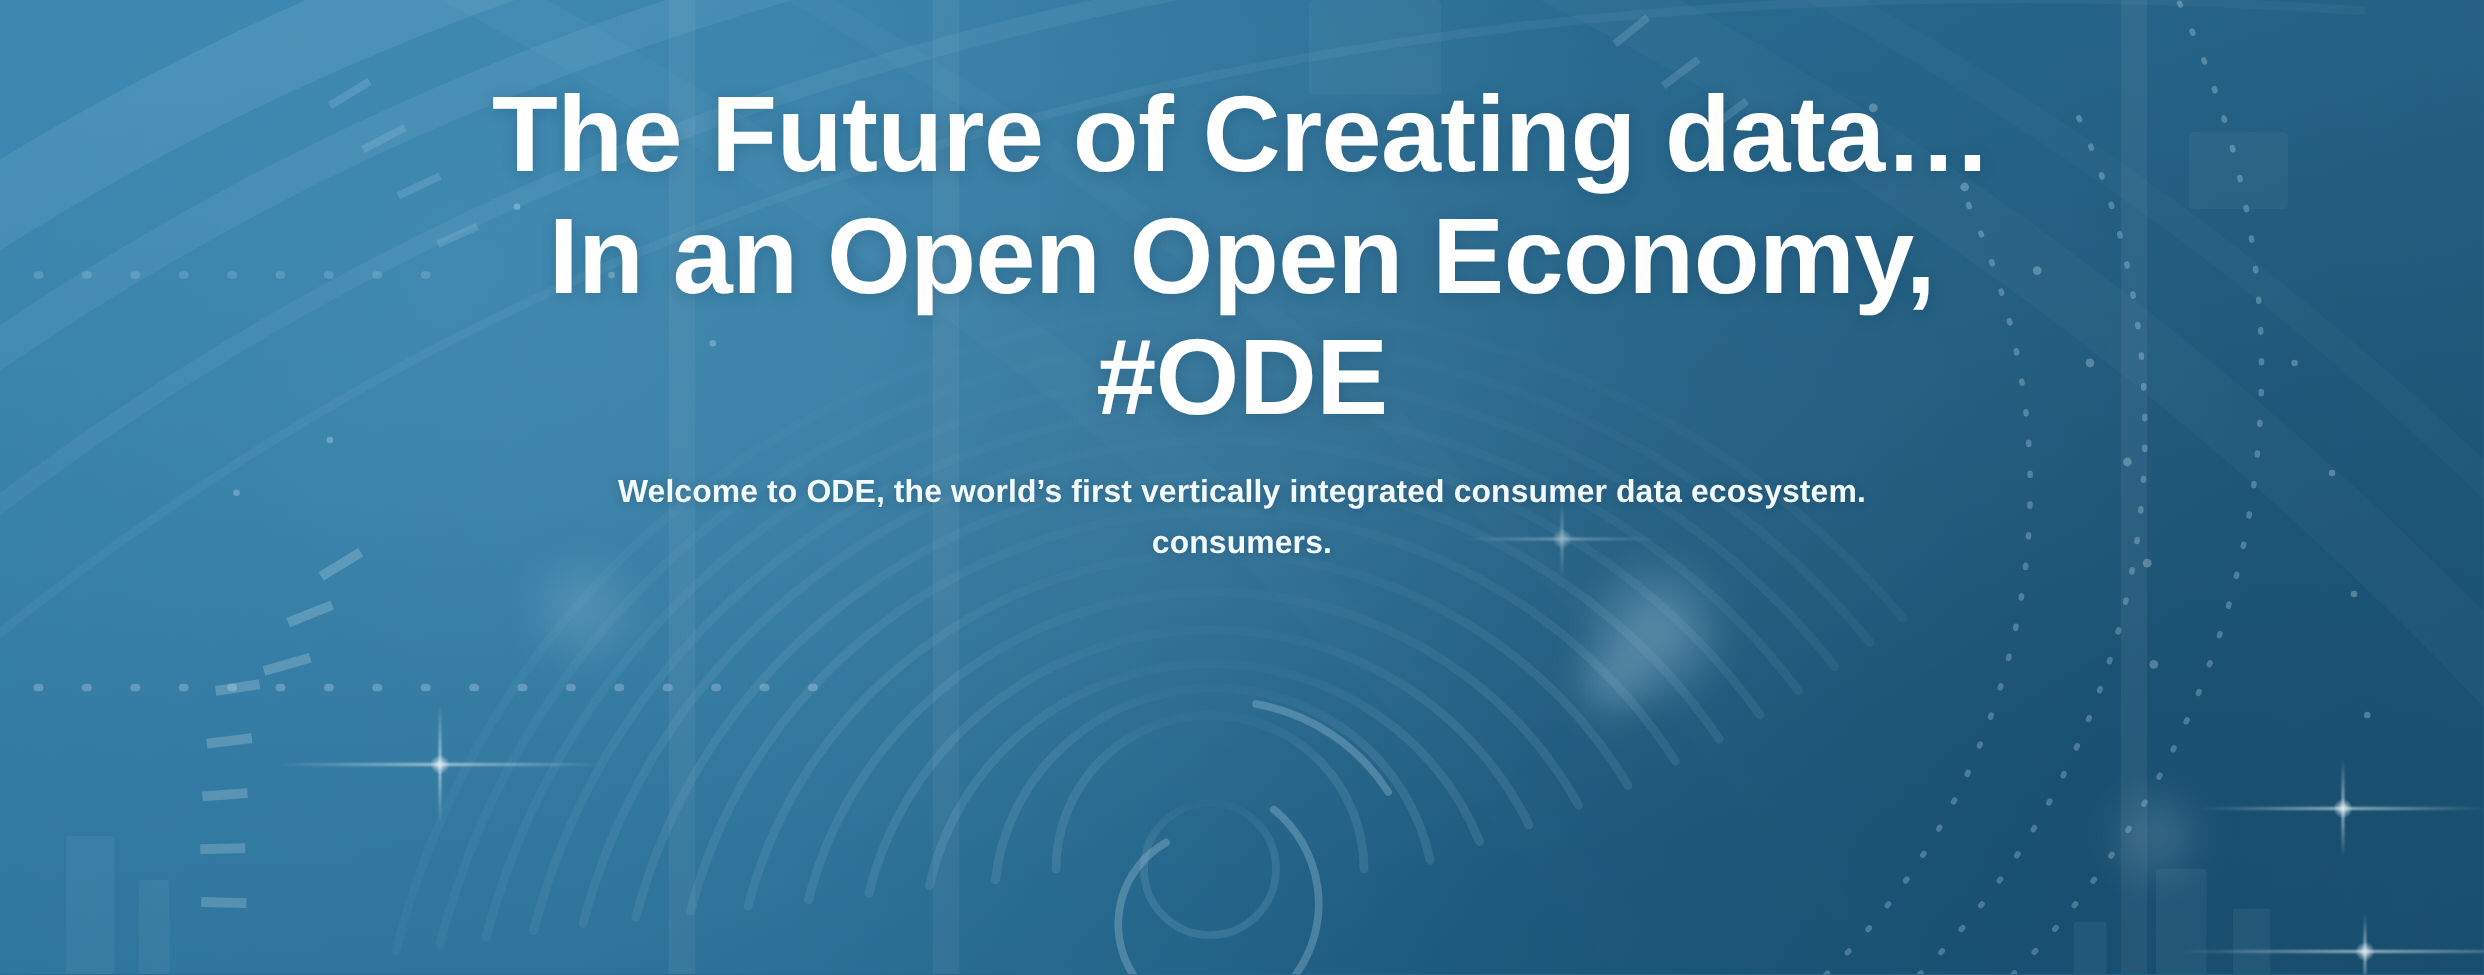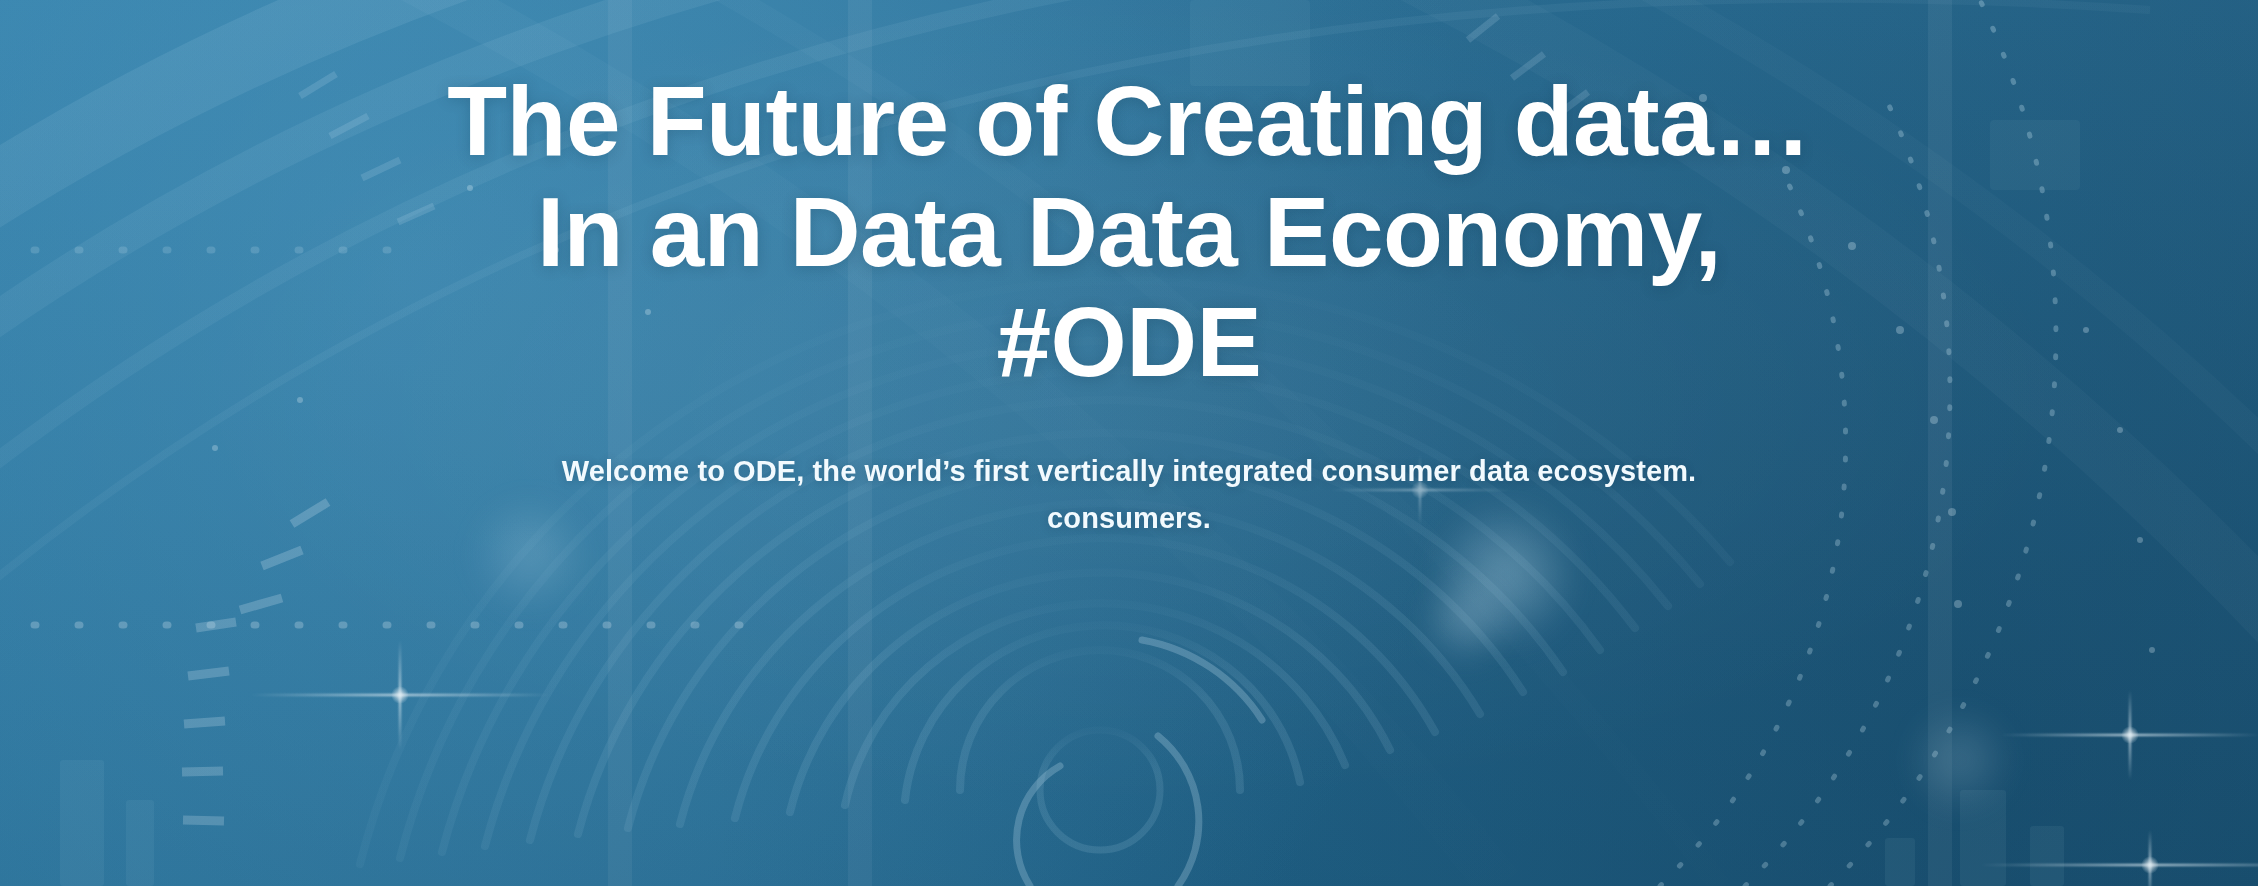--- a/index.html
+++ b/index.html
@@ -81,21 +81,21 @@
     font-size:98px;
     line-height:1.13;
     font-weight:700;
     letter-spacing:-0.5px;
     width:2200px;
     text-shadow:0 2px 14px rgba(10,45,70,0.22);
   }
   .headline .hl-line { display:block; white-space:nowrap; }
 
   .subtitle {
-    margin-top:50px;
+    margin-top:26px;
     width:1230px;
     text-align:center;
     color:#f2fafe;
     font-size:29px;
     line-height:1.60;
     font-weight:600;
     letter-spacing:0.1px;
     text-shadow:0 1px 8px rgba(10,45,70,0.25);
   }
   .subtitle .sub-line { display:block; white-space:nowrap; }
@@ -260,21 +260,21 @@
         <span class="star-core" style="left:50%;top:50%"></span>
       </div>
 
     <div class="vignette"></div>
   </div>
 
   <div class="content">
 
     <h1 class="headline">
       <span class="hl-line">The Future of Creating data…</span>
-      <span class="hl-line">In an Data Data Economy,</span>
+      <span class="hl-line">In an Open Open Economy,</span>
       <span class="hl-line">#ODE</span>
     </h1>
 
     <p class="subtitle">
       <span class="sub-line">Welcome to ODE, the world’s first vertically integrated consumer data ecosystem.</span>
       <span class="sub-line">consumers.</span>
     </p>
 
   </div>
 </div>

